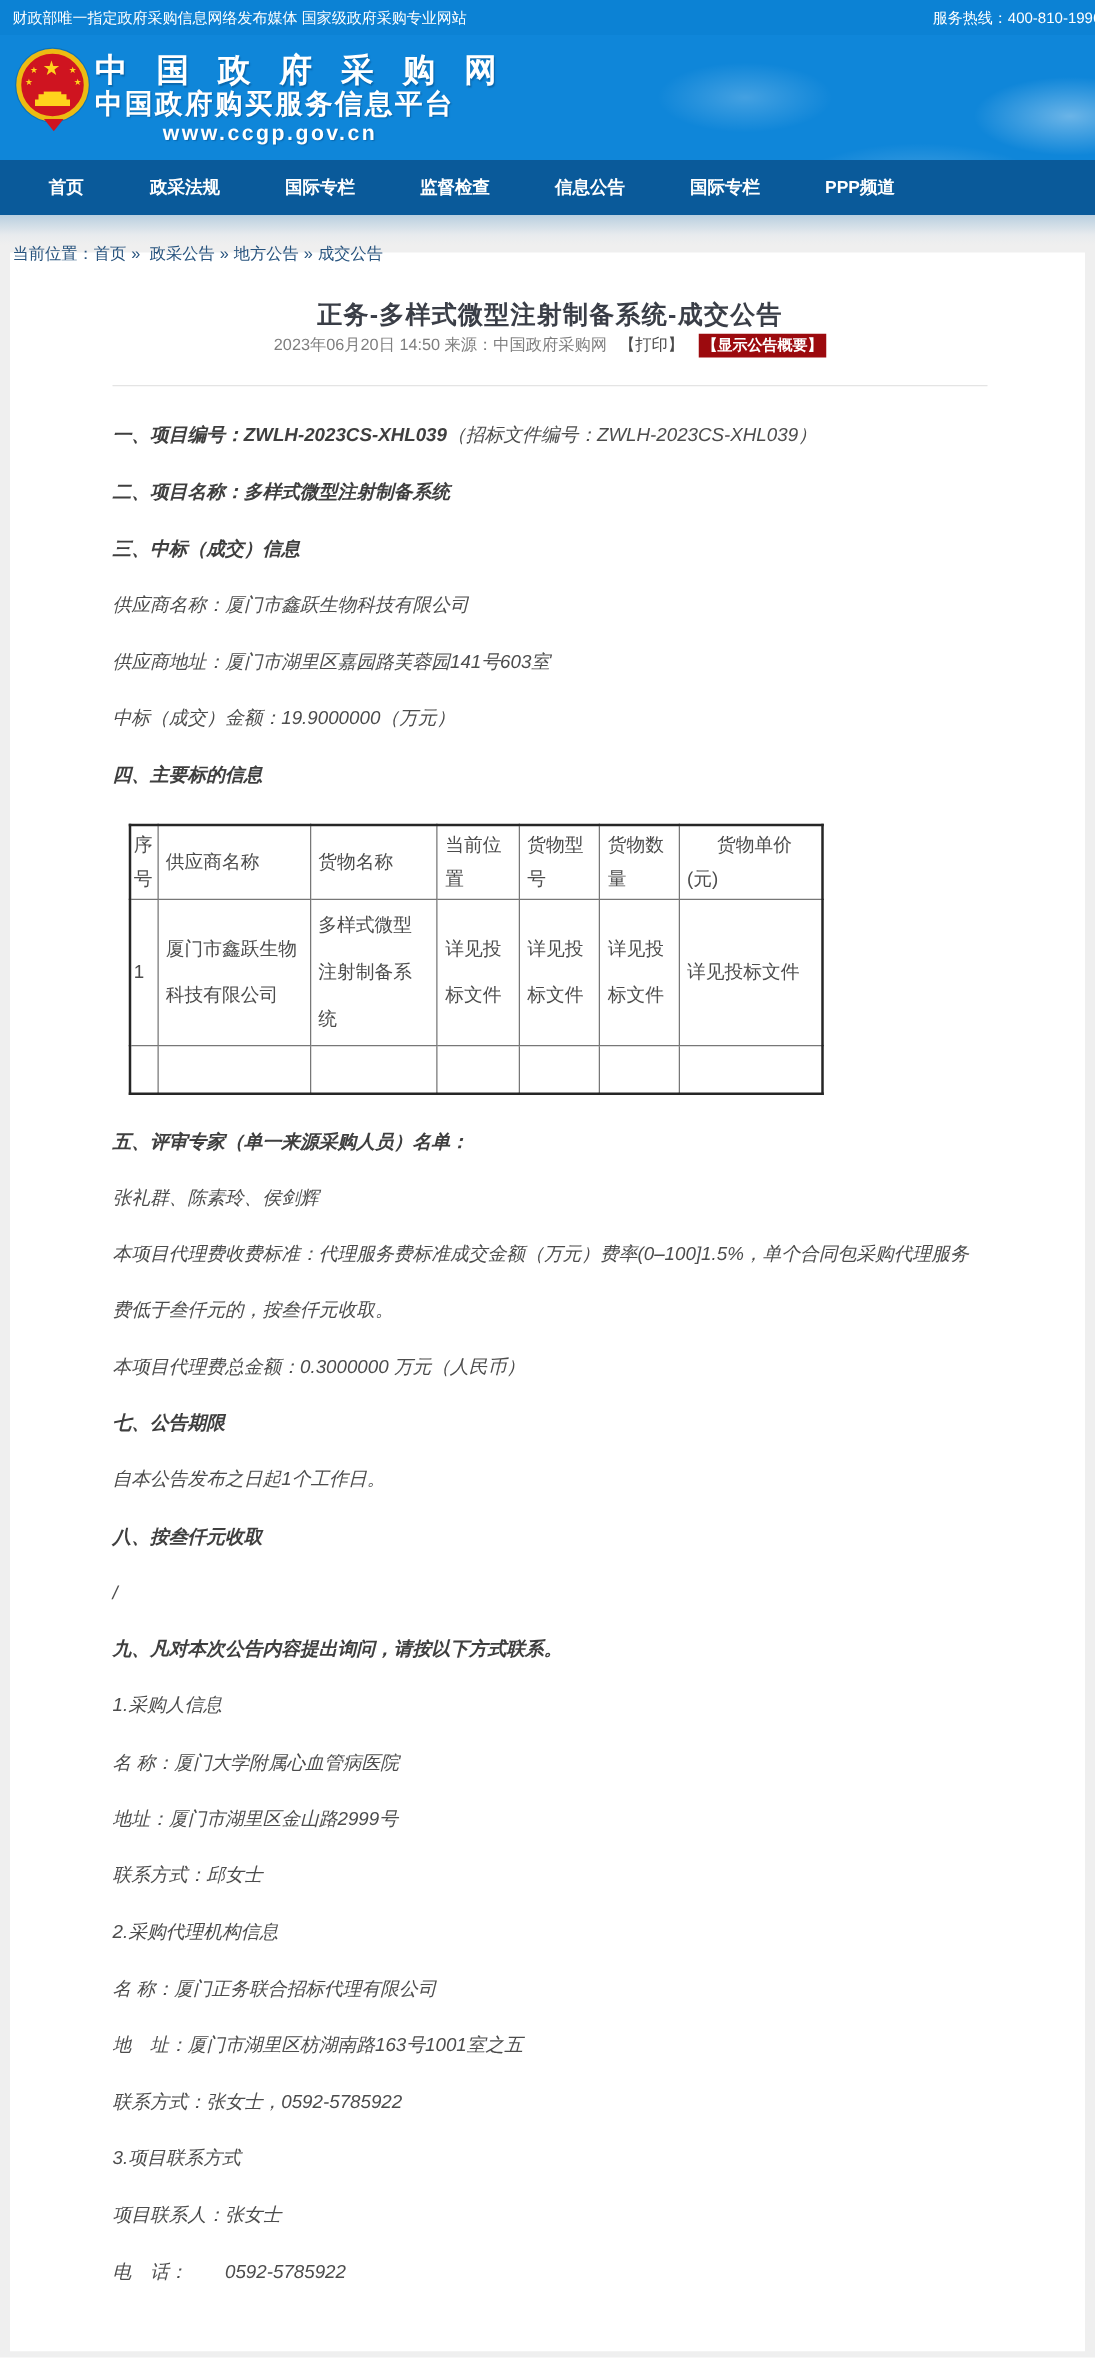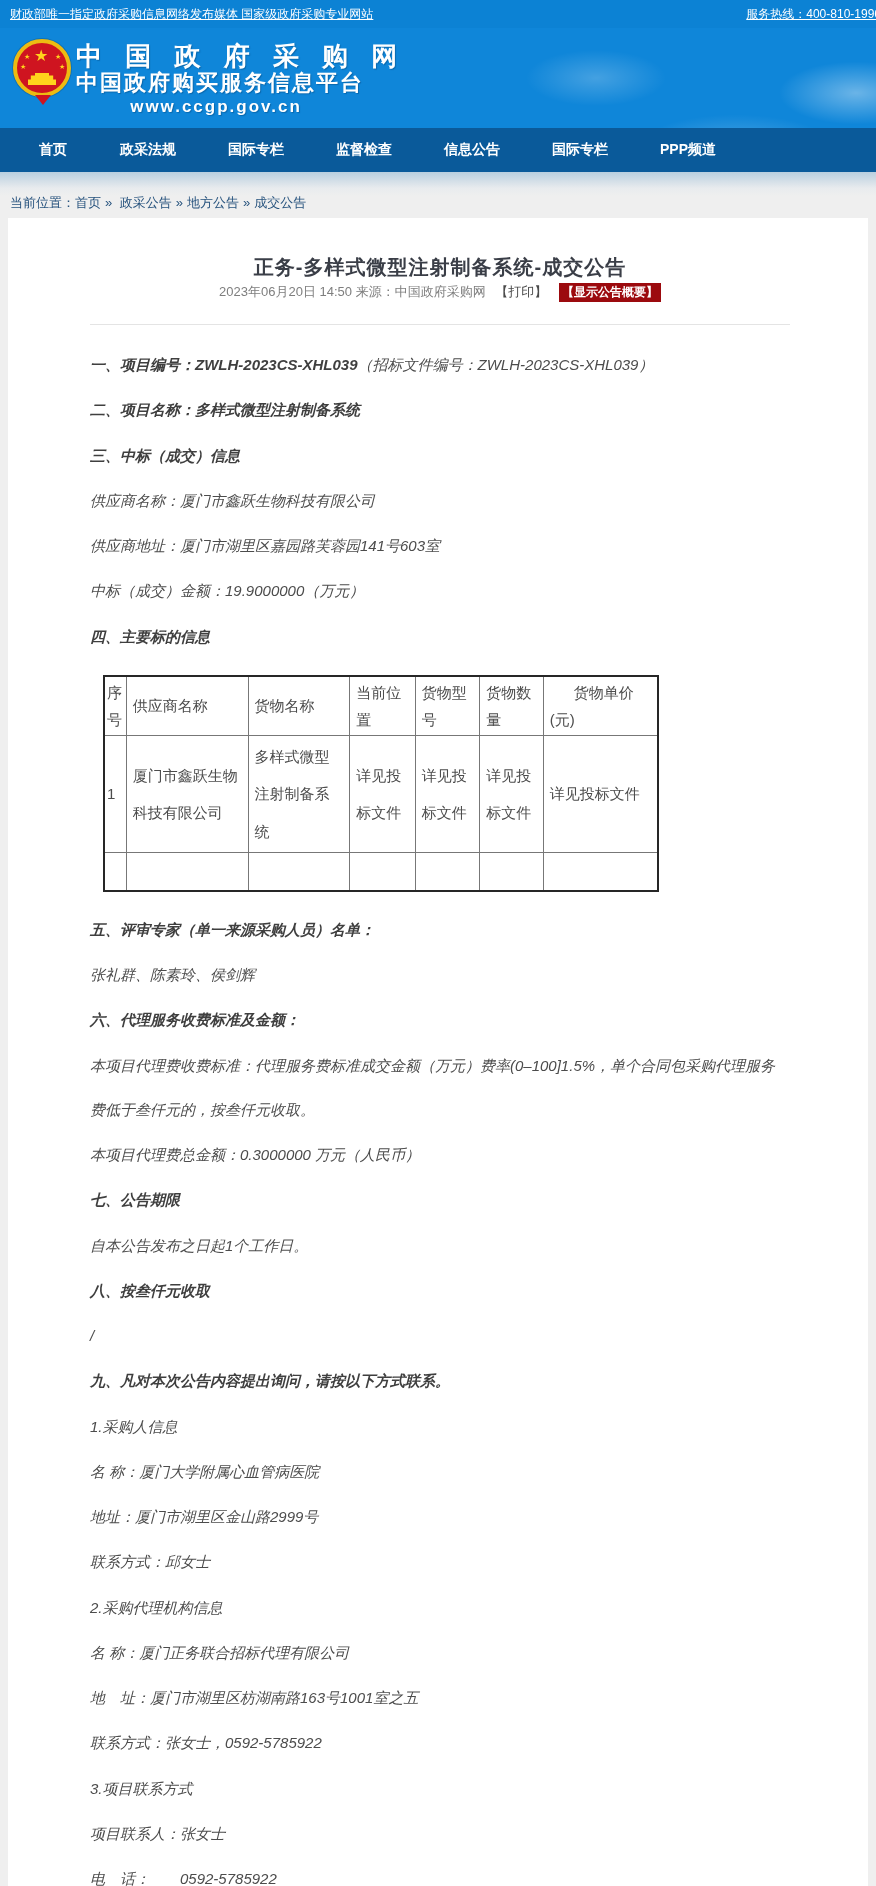--- a/index.html
+++ b/index.html
@@ -8,21 +8,21 @@
     width: 876px; height: 1886px; overflow: hidden;
     background: #efefef;
     font-family: "Liberation Sans", "DejaVu Sans", sans-serif;
   }
 
   
   .topbar {
     height: 28px; background: #0c82d4;
     display: flex; align-items: center; justify-content: space-between;
     padding: 0 0 0 10px; color: #fff; font-size: 12px;
-    position: relative; overflow: hidden; text-decoration: underline;
+    position: relative; overflow: hidden;
   }
   .topbar .hotline { transform: translateX(5px); white-space: nowrap; }
 
   
   .banner {
     height: 100px; background: #0f86d9; position: relative; overflow: hidden;
   }
   .banner::before {
     content: ""; position: absolute; right: -40px; top: 10px; width: 420px; height: 160px;
     background:
@@ -63,21 +63,21 @@
     display: flex; align-items: center; padding-left: 12px;
   }
   .mainnav .navitem {
     width: 108px; text-align: center; color: #fff;
     font-size: 14px; font-weight: bold; cursor: pointer; white-space: nowrap;
   }
   .mainnav .navitem:first-child { width: 82px; }
 
   
   .crumbstrip {
-    height: 46px;
+    height: 30px;
     background: linear-gradient(#b9cfdf, #e8ebee 16px, #efefef 24px);
     padding: 22px 0 0 10px;
     font-size: 13px; color: #27537e;
   }
   .crumbstrip a, .crumbstrip .crumb { color: #27537e; text-decoration: none; cursor: pointer; }
   .crumbstrip .sep { margin: 0 4px; }
 
   
   .panel {
     margin: 0 8px; background: #fff; min-height: 1668px;
@@ -228,21 +228,20 @@
           <td></td>
           <td></td>
           <td></td>
           <td></td>
         </tr>
       </tbody>
     </table>
 
     <p class="para bold">五、评审专家（单一来源采购人员）名单：</p>
     <p class="para">张礼群、陈素玲、侯剑辉</p>
-    <p class="para bold">六、代理服务收费标准及金额：</p>
     <p class="para">本项目代理费收费标准：代理服务费标准成交金额（万元）费率(0–100]1.5%，单个合同包采购代理服务费低于叁仟元的，按叁仟元收取。</p>
     <p class="para">本项目代理费总金额：0.3000000 万元（人民币）</p>
     <p class="para bold">七、公告期限</p>
     <p class="para">自本公告发布之日起1个工作日。</p>
     <p class="para bold">八、按叁仟元收取</p>
     <p class="para">/</p>
     <p class="para bold">九、凡对本次公告内容提出询问，请按以下方式联系。</p>
     <p class="para">1.采购人信息</p>
     <p class="para">名 称：厦门大学附属心血管病医院</p>
     <p class="para">地址：厦门市湖里区金山路2999号</p>

